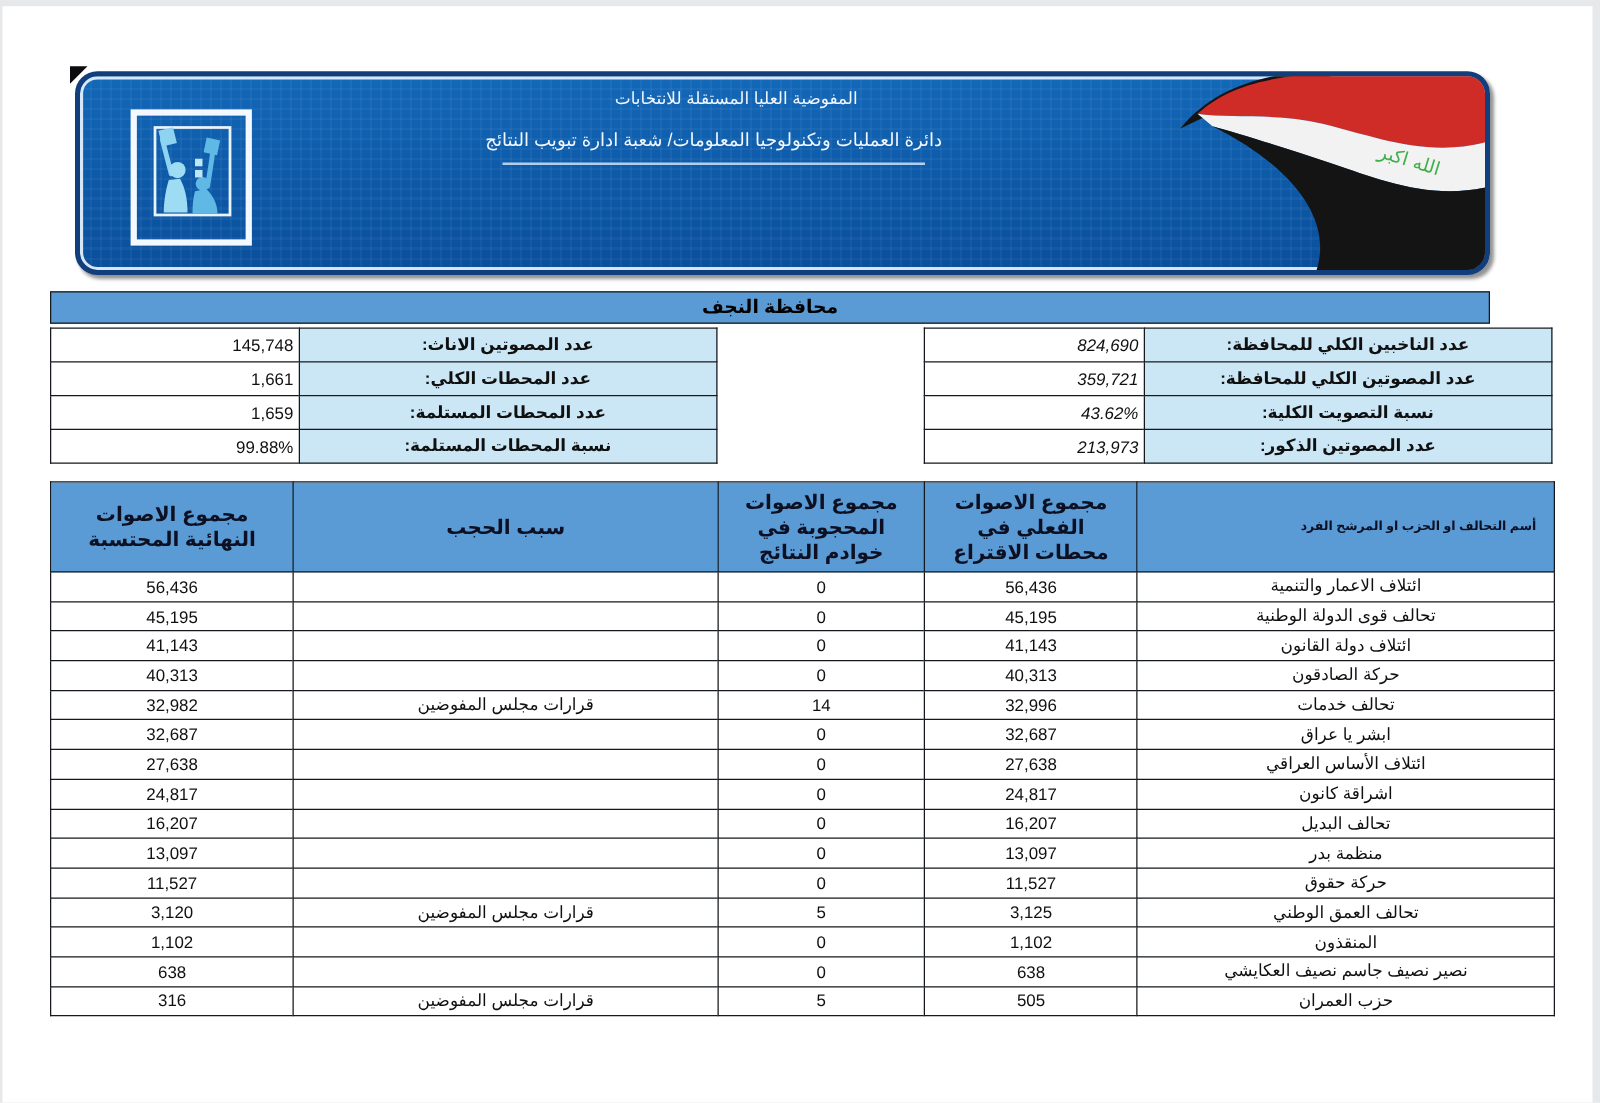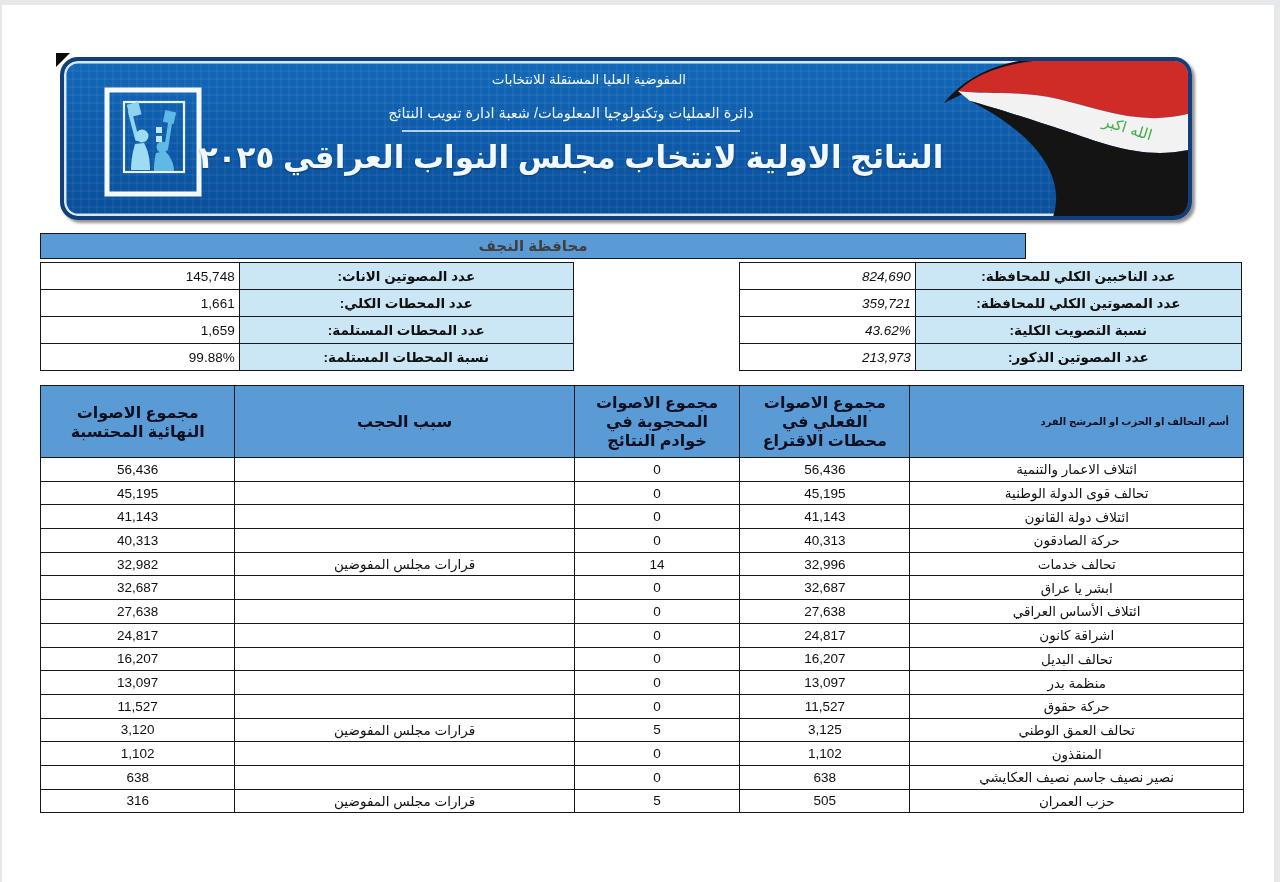--- a/index.html
+++ b/index.html
@@ -23,22 +23,22 @@
   .flag-svg { position:absolute; right:-4px; top:-4px; width:262px; height:171px; }
   .banner-text { position:absolute; left:0; right:110px; top:10px; text-align:center;
                  color:#f2f8ff; direction:rtl; }
   .org1 { font-size:13.5px; letter-spacing:.5px;margin-left:36px; }
   .org2 { font-size:14.5px; margin-top:18px; }
   .bdivider { width:338px; height:2px; background:#cfe3f5; opacity:.85; margin:9px auto 7px auto; }
   .btitle { font-size:31px; font-weight:bold; letter-spacing:.5px;
             text-shadow:0 1px 2px rgba(0,0,0,.35); }
 
   
-  .gov-bar { position:absolute; left:38px; top:228px; width:986px; height:26px;
-             background:#5b9bd5; border:1.5px solid #15181d; color:#404040;
+  .gov-bar { position:absolute; left:38px; top:228px; width:1152px; height:26px;
+             background:#5b9bd5; border:1.5px solid #15181d; color:#000000;
              font-weight:bold; font-size:15px; text-align:center; line-height:23px;
              direction:rtl; }
 
   
   table { border-collapse:collapse; }
   .sum-table { position:absolute; top:257px; border:1.5px solid #15181d; }
   .sum-table td { border:1.2px solid #15181d; height:27px; font-size:13.5px;
                   color:#101010; vertical-align:middle; }
   .sum-table td.lbl { background:#cbe6f5; font-weight:bold; text-align:center; }
   .sum-table td.val { background:#ffffff; text-align:right; padding-left:3px; padding-right:4px;
@@ -85,21 +85,20 @@
       <path d="M52,66 C50,74 50,79 50,84 L70,84 C70,76 66,69 61,64 Z" fill="#5fb9e4"></path>
 
       <rect x="52" y="40" width="6" height="6" fill="#bfe6f6"></rect>
       <rect x="52" y="49" width="6" height="6" fill="#bfe6f6"></rect>
     </svg>
 
     <div class="banner-text" dir="rtl">
       <div class="org1">المفوضية العليا المستقلة للانتخابات</div>
       <div class="org2">دائرة العمليات وتكنولوجيا المعلومات/ شعبة ادارة تبويب النتائج</div>
       <div class="bdivider"></div>
-      <div class="btitle">النتائج الاولية لانتخاب مجلس النواب العراقي ٢٠٢٥</div>
     </div>
 
     <svg class="flag-svg" viewBox="0 0 262 171">
 
       <path d="M14,46 C40,14 78,3 118,0 L155,0 C110,8 58,24 14,46 Z" fill="#141414"></path>
 
       <path d="M28,34 C60,6 100,-4 262,0 L262,56 C212,70 170,52 128,42 C90,33 55,38 28,34 Z" fill="#cf2b27"></path>
 
       <path d="M28,34 C55,38 90,33 128,42 C170,52 212,70 262,56 L262,92 C215,104 172,86 136,74 C100,62 62,50 40,44 Z" fill="#f2f2f2"></path>
 

